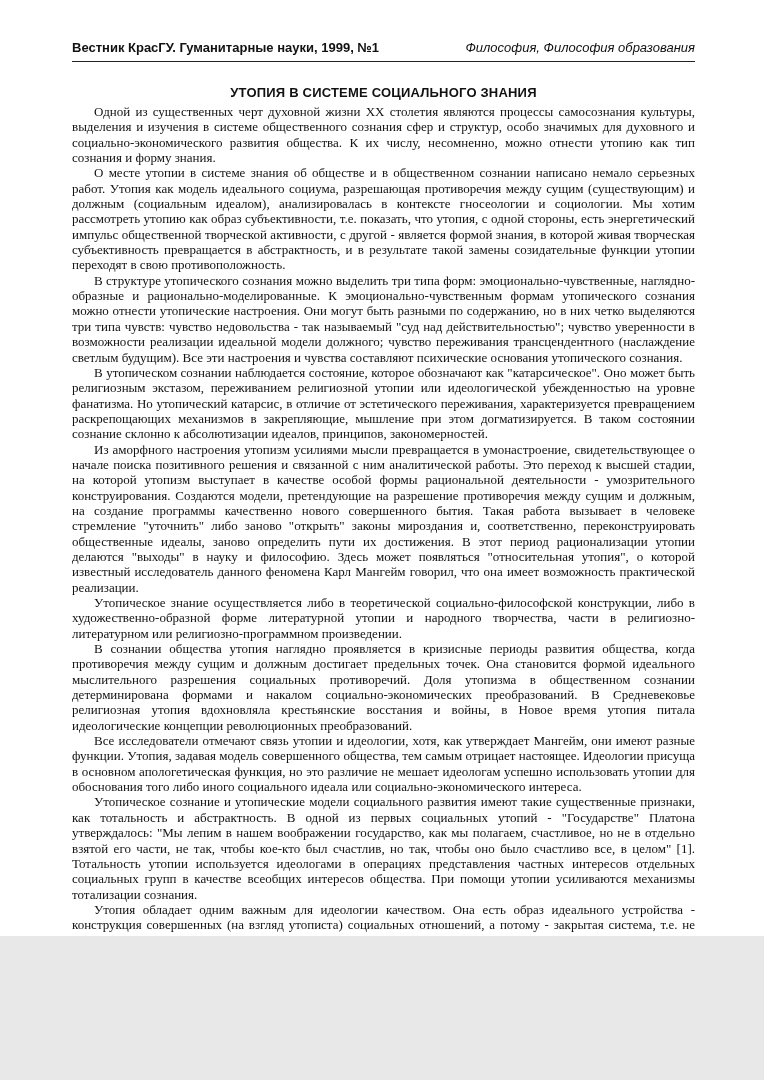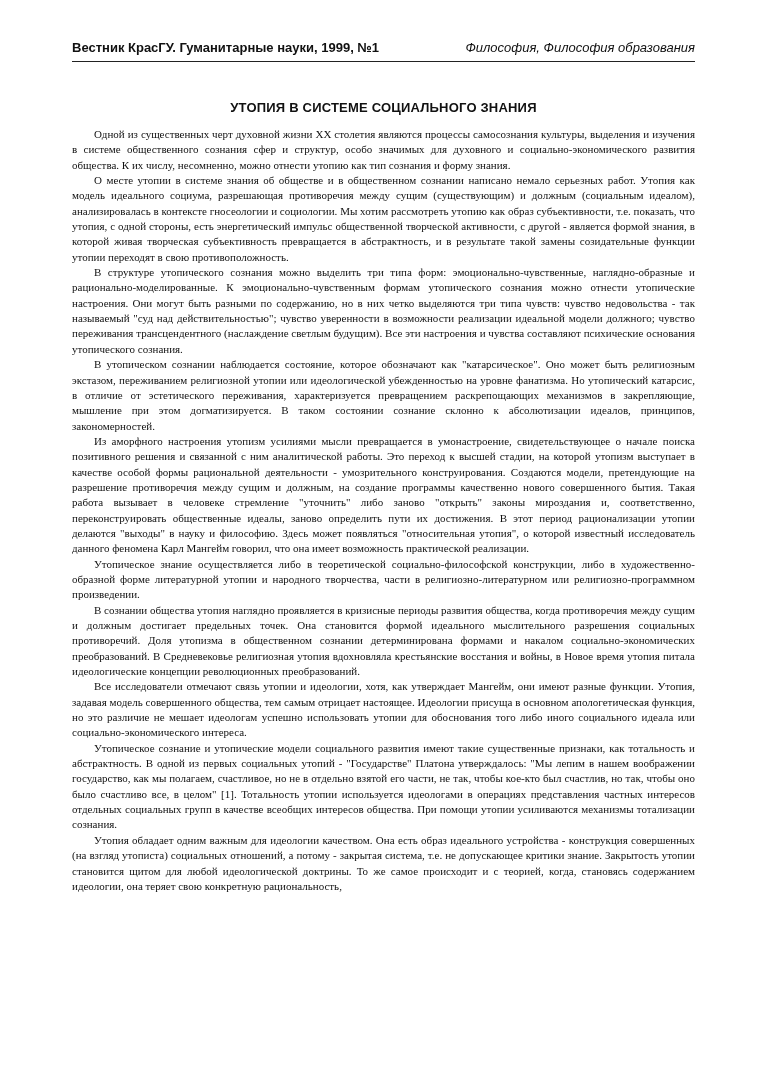--- a/index.html
+++ b/index.html
@@ -3,21 +3,21 @@
 <meta charset="utf-8">
 <style>
   html, body {
     margin: 0;
     padding: 0;
     background: #e8e8e8;
   }
   .page {
     position: relative;
     width: 764px;
-    height: 1080px;
+    height: 936px;
     margin: 0 auto;
     background: #ffffff;
     box-sizing: border-box;
     padding: 40px 69px 0 72px;
     overflow: hidden;
     color: #111111;
   }
   .journal-header {
     display: flex;
     justify-content: space-between;
@@ -39,27 +39,27 @@
     font-family: "Liberation Sans", sans-serif;
     font-weight: bold;
     font-size: 13px;
     margin-top: 44px;
   }
   .article-title {
     text-align: center;
     font-family: "Liberation Sans", sans-serif;
     font-weight: bold;
     font-size: 13px;
-    margin-top: 38px;
+    margin-top: 23px;
     letter-spacing: 0.2px;
   }
   .body-text {
-    margin-top: 12px;
+    margin-top: 4px;
     font-family: "Liberation Serif", serif;
-    font-size: 11px;
+    font-size: 13px;
     line-height: 15.35px;
     text-align: justify;
   }
   .body-text p {
     margin: 0;
     text-indent: 22px;
   }
 </style>
 </head>
 <body>

